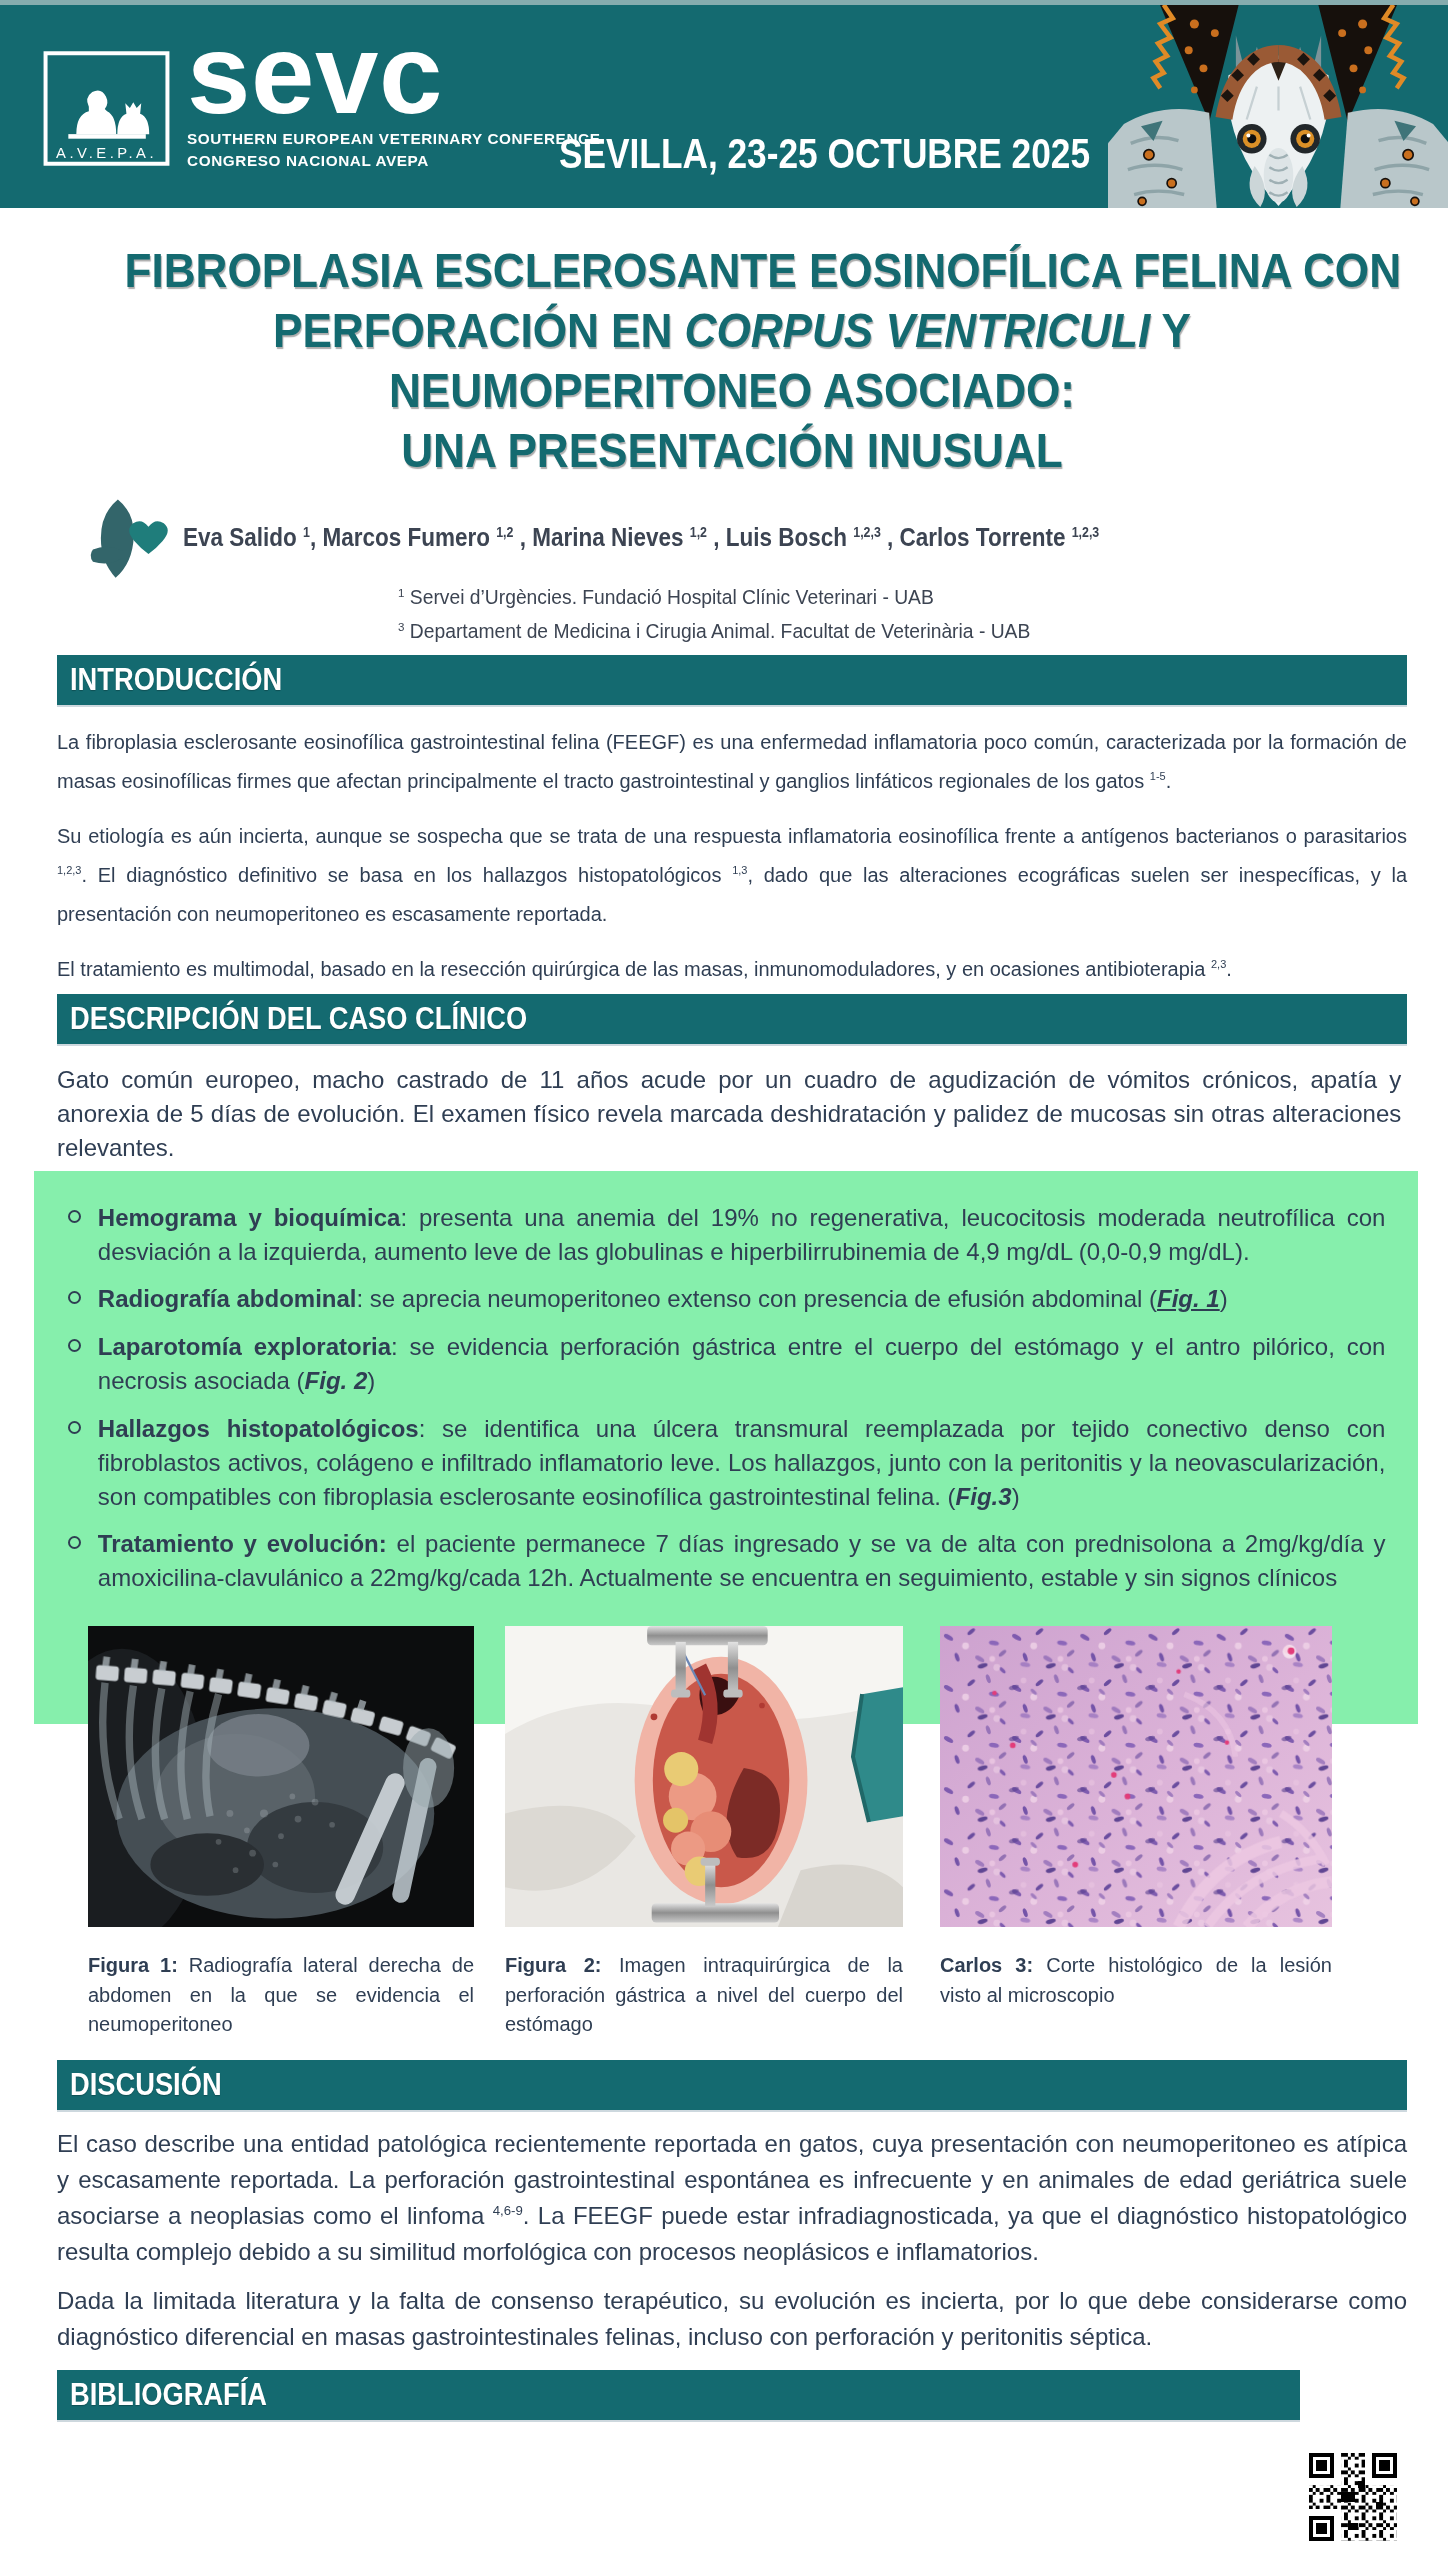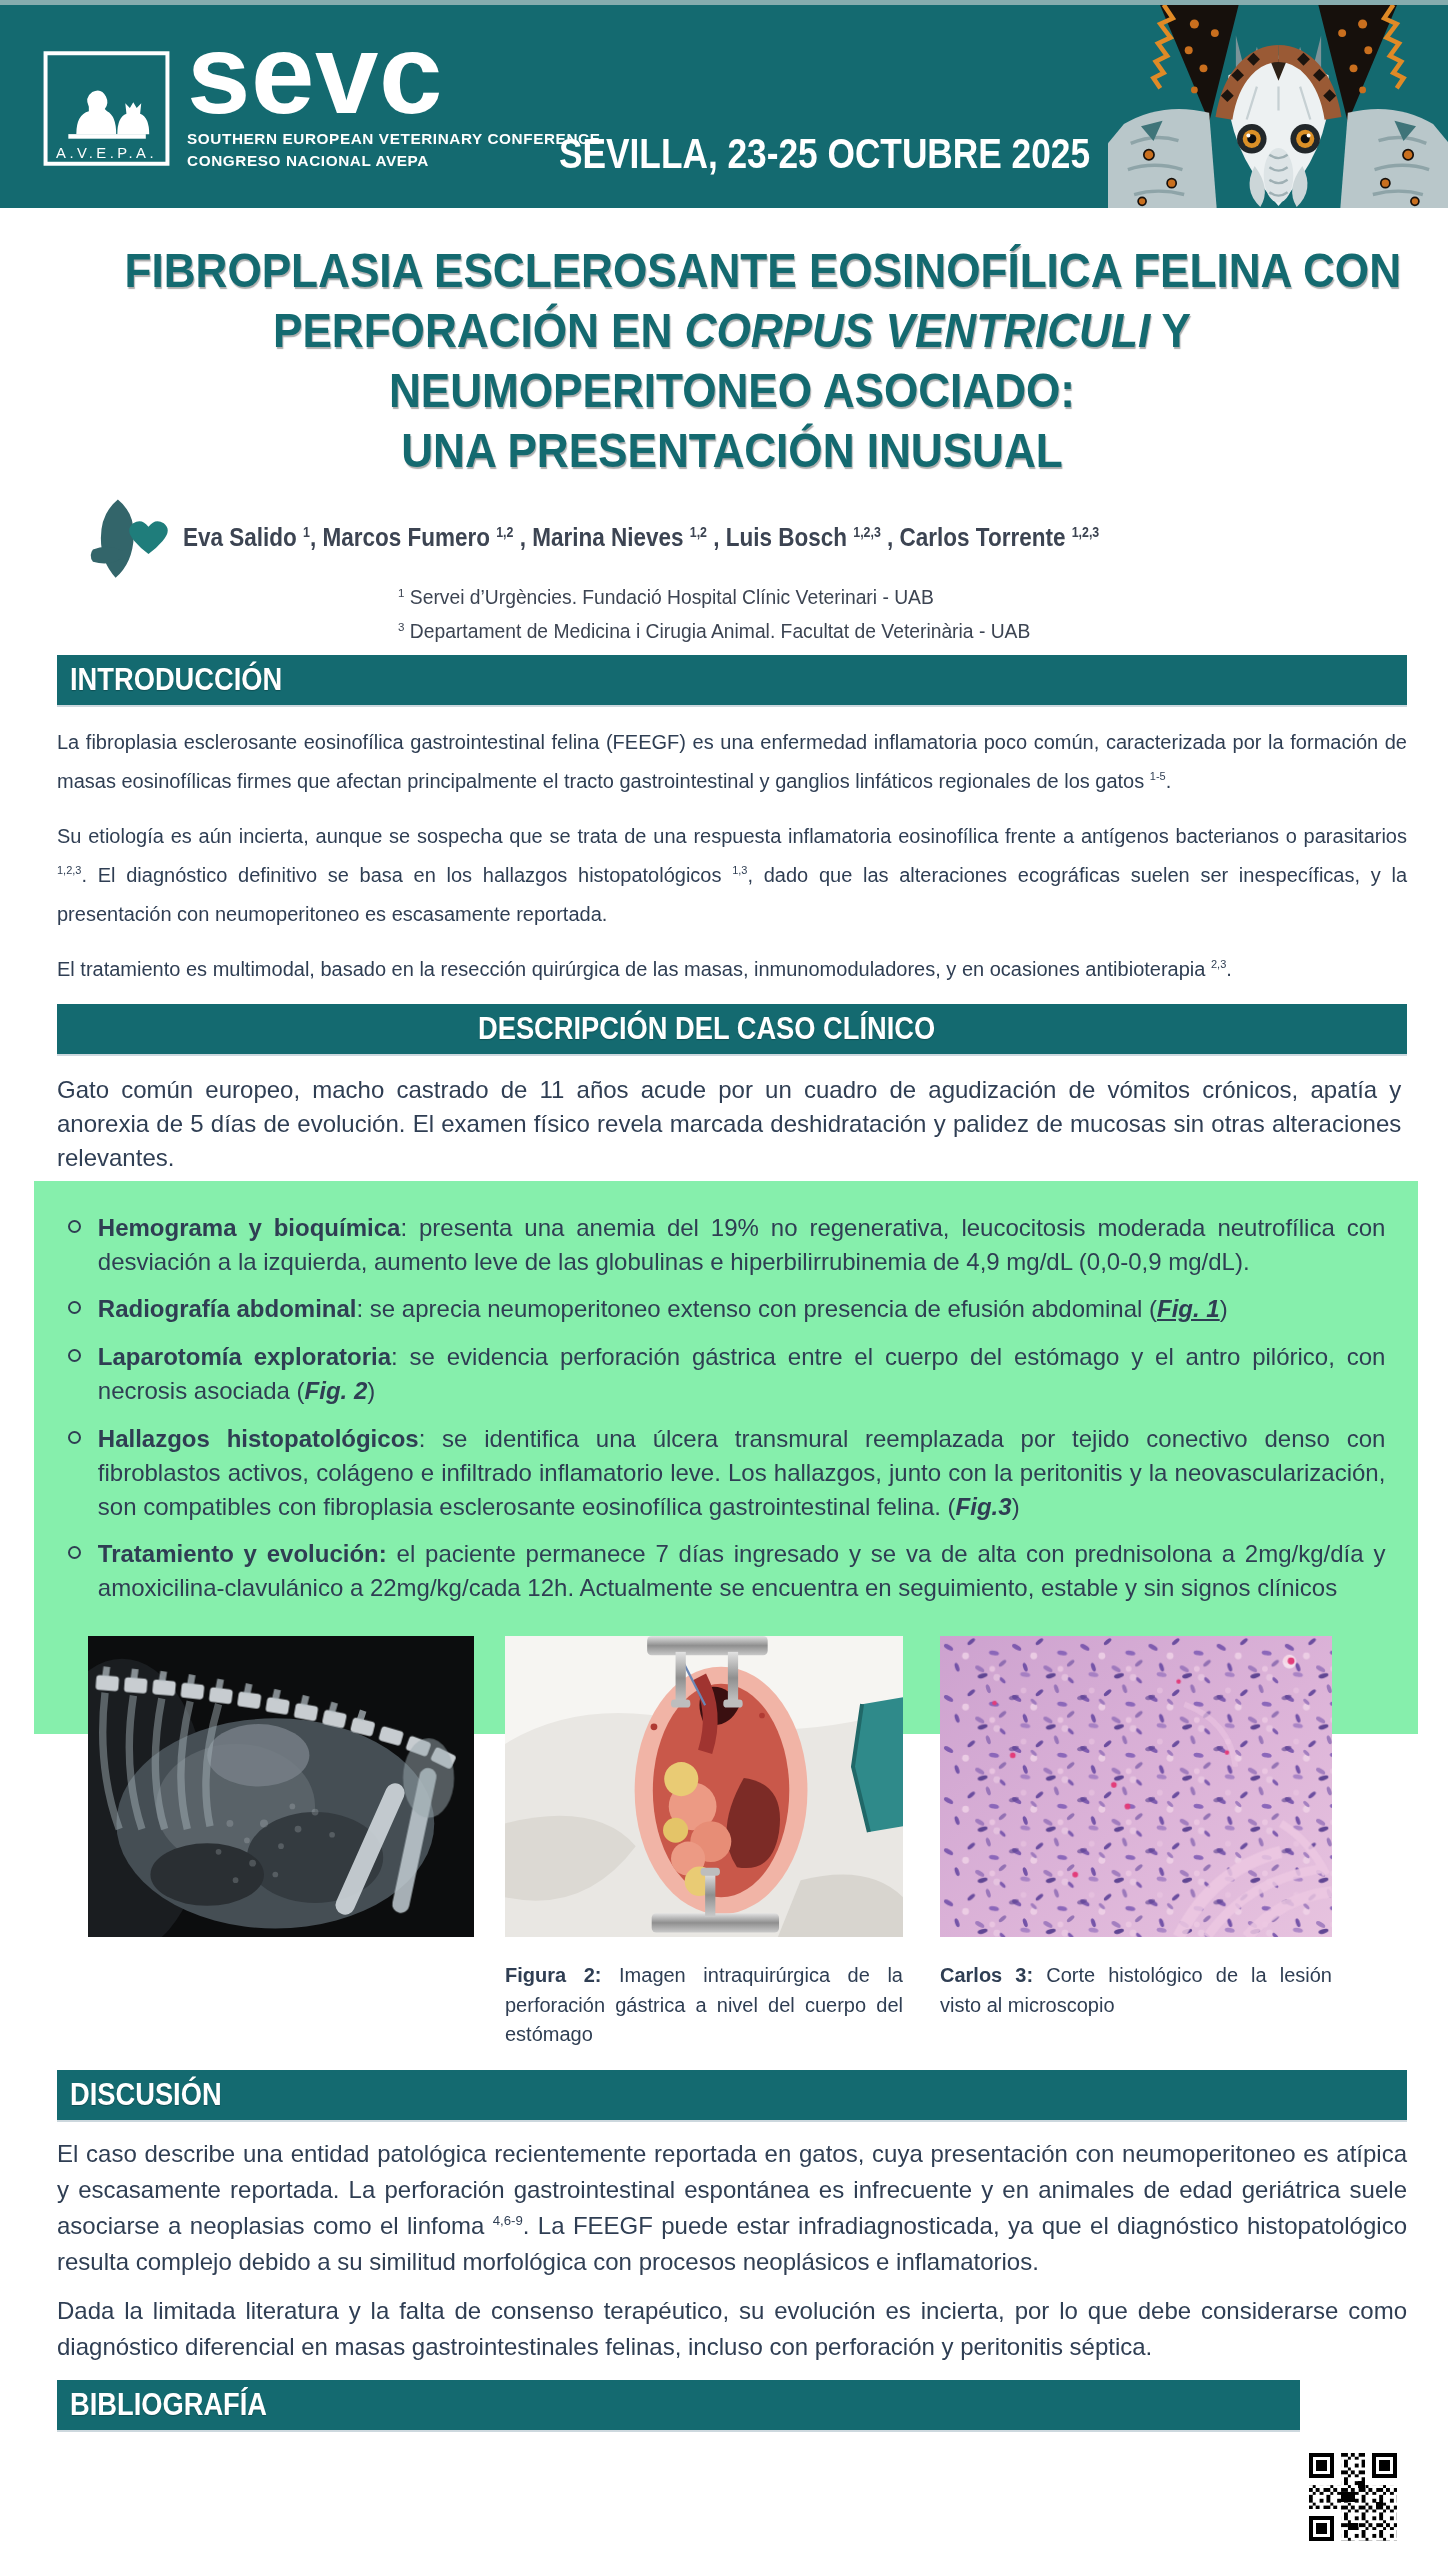--- a/index.html
+++ b/index.html
@@ -34,21 +34,21 @@
                    transform:scaleX(.9); transform-origin:left center; }
   .authors-names sup { font-size:55%; line-height:0; }
   .affiliations { margin:1.1px 0 0 341px; font-size:19.3px; color:#3c4452; line-height:34px; }
   .affiliations sup { font-size:60%; line-height:0; }
 
   
   .bar { height:52px; background:#146a70; display:flex; align-items:center; border-bottom:2.3px solid #cdd8de; }
   .bar span { color:#fff; font-size:31px; font-weight:800; padding-left:14.8px; white-space:nowrap;
               transform:scaleX(.88); transform-origin:left center; text-shadow:0 1.1px 1.1px rgba(0,0,0,.25); }
   .bar.mt1 { margin-top:5.7px; }
-  .bar.mt2 { margin-top:15px;justify-content:center; }
+  .bar.mt2 { margin-top:5px; }
   .bar.mt3 { margin-top:20.4px; }
   .bar.biblio { margin-top:14.8px; width:1243px; }
 
   
   .para { margin-top:16px; font-size:20px; line-height:39px; text-align:justify; color:#2f3e53; }
   .para sup { font-size:55%; line-height:0; }
   .b { font-weight:700; }
   .i { font-style:italic; }
   .u { text-decoration:underline; }
 
@@ -274,20 +274,23 @@
             <rect x="326" y="94" width="12" height="18" transform="rotate(13 332 103)"></rect>
             <rect x="376" y="105" width="12" height="18" transform="rotate(14 382 114)"></rect>
             <rect x="426" y="117" width="12" height="18" transform="rotate(16 432 126)"></rect>
             <rect x="476" y="131" width="12" height="18" transform="rotate(18 482 140)"></rect>
           </g>
 
           <rect x="480" y="250" width="34" height="250" rx="17" fill="#cfd7db" transform="rotate(24 497 375)" opacity=".9"></rect>
           <rect x="560" y="230" width="30" height="260" rx="15" fill="#c2ccd2" transform="rotate(12 575 360)" opacity=".85"></rect>
           <ellipse cx="600" cy="250" rx="45" ry="70" fill="#9aa7ad" opacity=".5"></ellipse>
         </svg>
+        <figcaption>
+          <span class="b">Figura 1:</span><span> Radiografía lateral derecha de abdomen en la que se evidencia el neumoperitoneo</span>
+        </figcaption>
       </figure>
 
       <figure class="fig2">
         <svg class="fig-img" viewBox="0 0 700 530" preserveAspectRatio="none">
           <defs>
             <linearGradient id="metal" x1="0" y1="0" x2="0" y2="1">
               <stop offset="0" stop-color="#e2e2e2"></stop>
                 <stop offset=".5" stop-color="#8f8f8f"></stop>
                 <stop offset="1" stop-color="#c9c9c9"></stop>
             </linearGradient>

